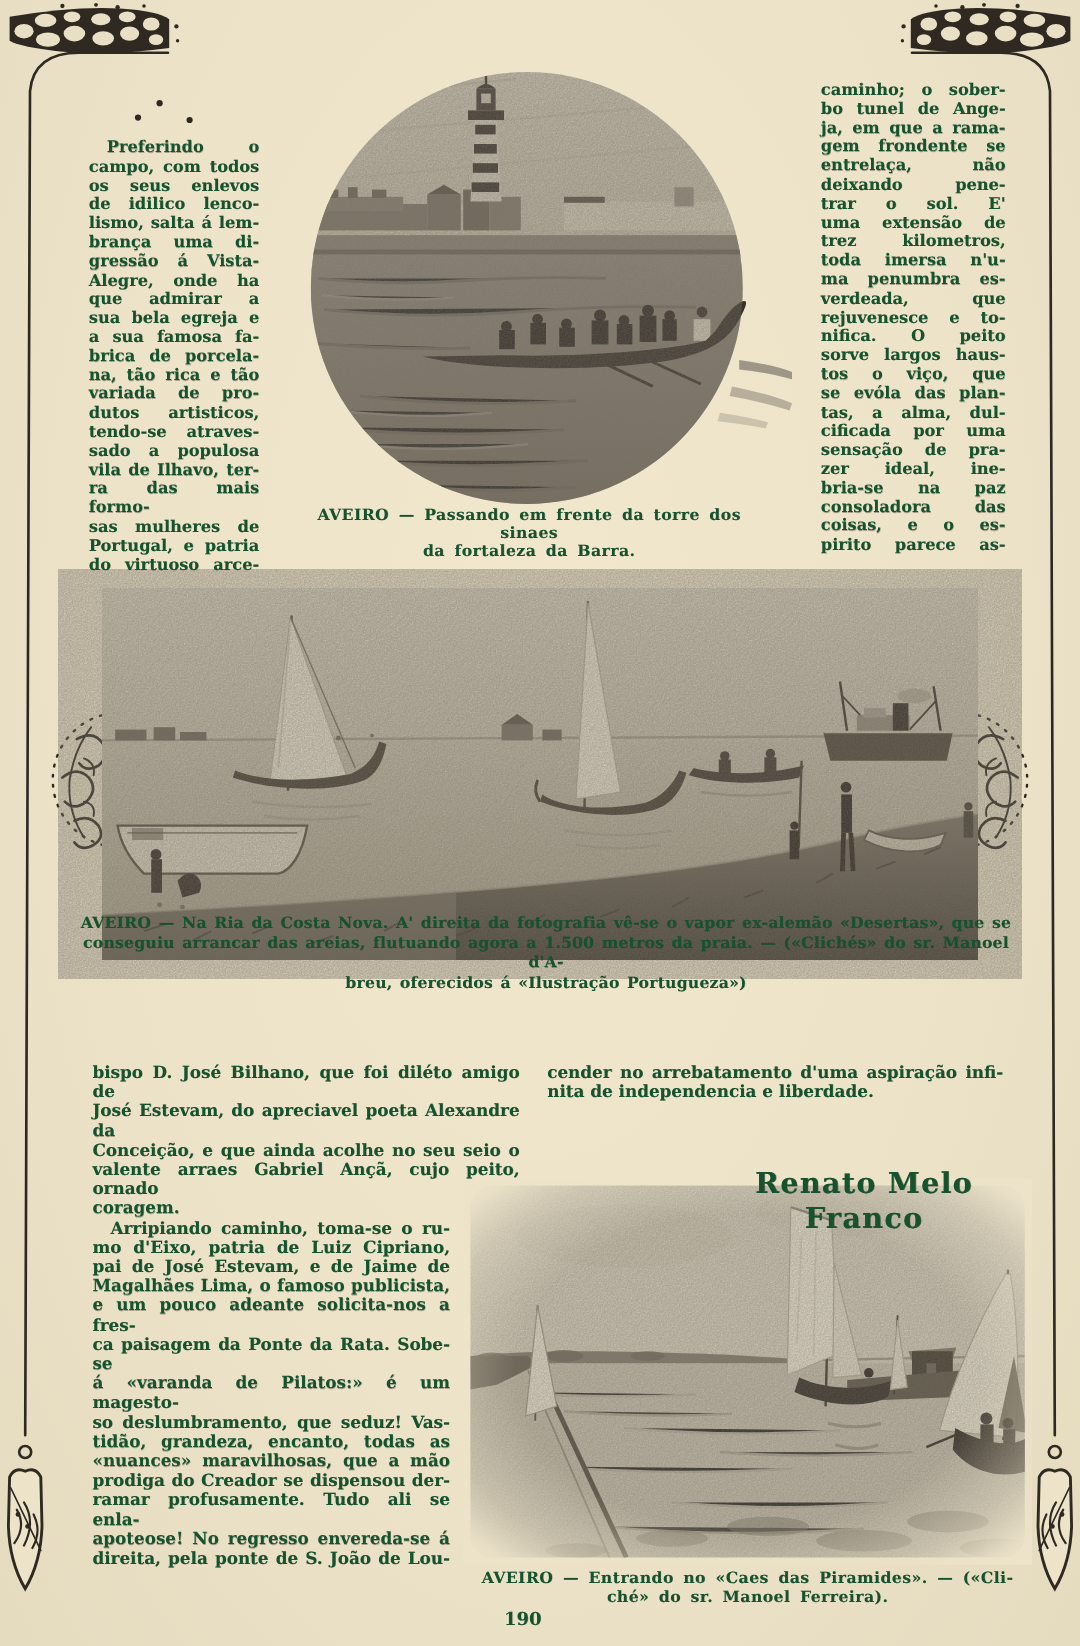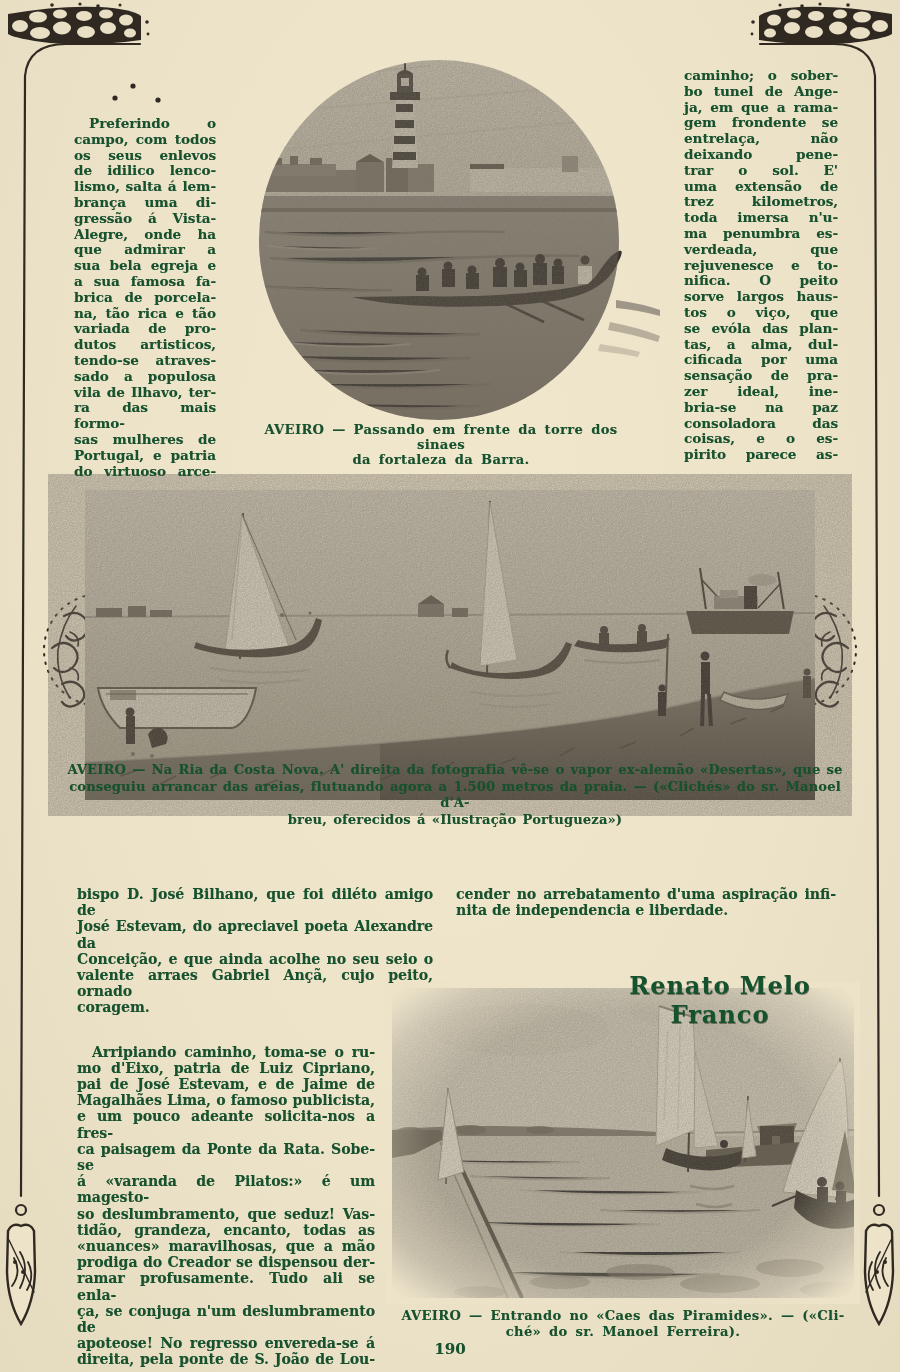--- a/index.html
+++ b/index.html
@@ -19,30 +19,30 @@
   .indent{text-indent:15px;}
   .caption .tline{text-align:center;}
   .caption{letter-spacing:.4px;word-spacing:3px;}
   #col-top-left{left:74px;top:116px;width:142px;font-size:13.5px;line-height:15.8px;}
   #col-top-right{left:684px;top:68px;width:154px;font-size:13.5px;line-height:15.8px;}
   #caption-1{left:241px;top:422px;width:400px;font-size:13px;line-height:15px;}
   #caption-2{left:62px;top:762px;width:786px;font-size:13px;line-height:16.5px;letter-spacing:.2px;word-spacing:1.5px;}
   #bottom-left{left:77px;top:886px;width:368px;font-size:14px;line-height:16.2px;}
   #bl-par1{width:356px;}
   #bl-par2{width:270px;}
-  #bl-par3{width:298px;margin-top:28px;}
+  #bl-par3{width:298px;}
   #bottom-right-par{left:456px;top:886px;width:380px;font-size:14px;line-height:16.2px;}
   #signature{
     left:600px;top:930px;width:240px;text-align:center;
     font-size:24px;font-weight:700;letter-spacing:1px;
     text-shadow:0.5px 0.5px 0 rgba(47,41,34,.5);
     margin-top:41px;
   }
   #caption-3{left:398px;top:1308px;width:450px;font-size:13px;line-height:16px;}
-  #page-number{left:420px;top:1340px;width:60px;text-align:center;font-size:15px;}
+  #page-number{left:420px;top:1340px;width:60px;font-size:15px;}
 </style>
 </head>
 <body>
 
 <svg id="art" width="900" height="1372" viewBox="0 0 900 1372">
   <defs>
     <clipPath id="clipCircle">
         <circle cx="439" cy="240" r="180"></circle>
       </clipPath>
     <clipPath id="clipMid">
@@ -485,21 +485,20 @@
       <div class="tline just">pai de José Estevam, e de Jaime de</div>
       <div class="tline just">Magalhães Lima, o famoso publicista,</div>
       <div class="tline just">e um pouco adeante solicita-nos a fres-</div>
       <div class="tline just">ca paisagem da Ponte da Rata. Sobe-se</div>
       <div class="tline just">á «varanda de Pilatos:» é um magesto-</div>
       <div class="tline just">so deslumbramento, que seduz! Vas-</div>
       <div class="tline just">tidão, grandeza, encanto, todas as</div>
       <div class="tline just">«nuances» maravilhosas, que a mão</div>
       <div class="tline just">prodiga do Creador se dispensou der-</div>
       <div class="tline just">ramar profusamente. Tudo ali se enla-</div>
-      <div class="tline just">ça, se conjuga n'um deslumbramento de</div>
       <div class="tline just">apoteose! No regresso envereda-se á</div>
       <div class="tline just">direita, pela ponte de S. João de Lou-</div>
     </div>
 </div>
 
 <div id="bottom-right-par" class="textcol">
     <div class="tline just">cender no arrebatamento d'uma aspiração infi-</div>
     <div class="tline">nita de independencia e liberdade.</div>
   </div>
 

